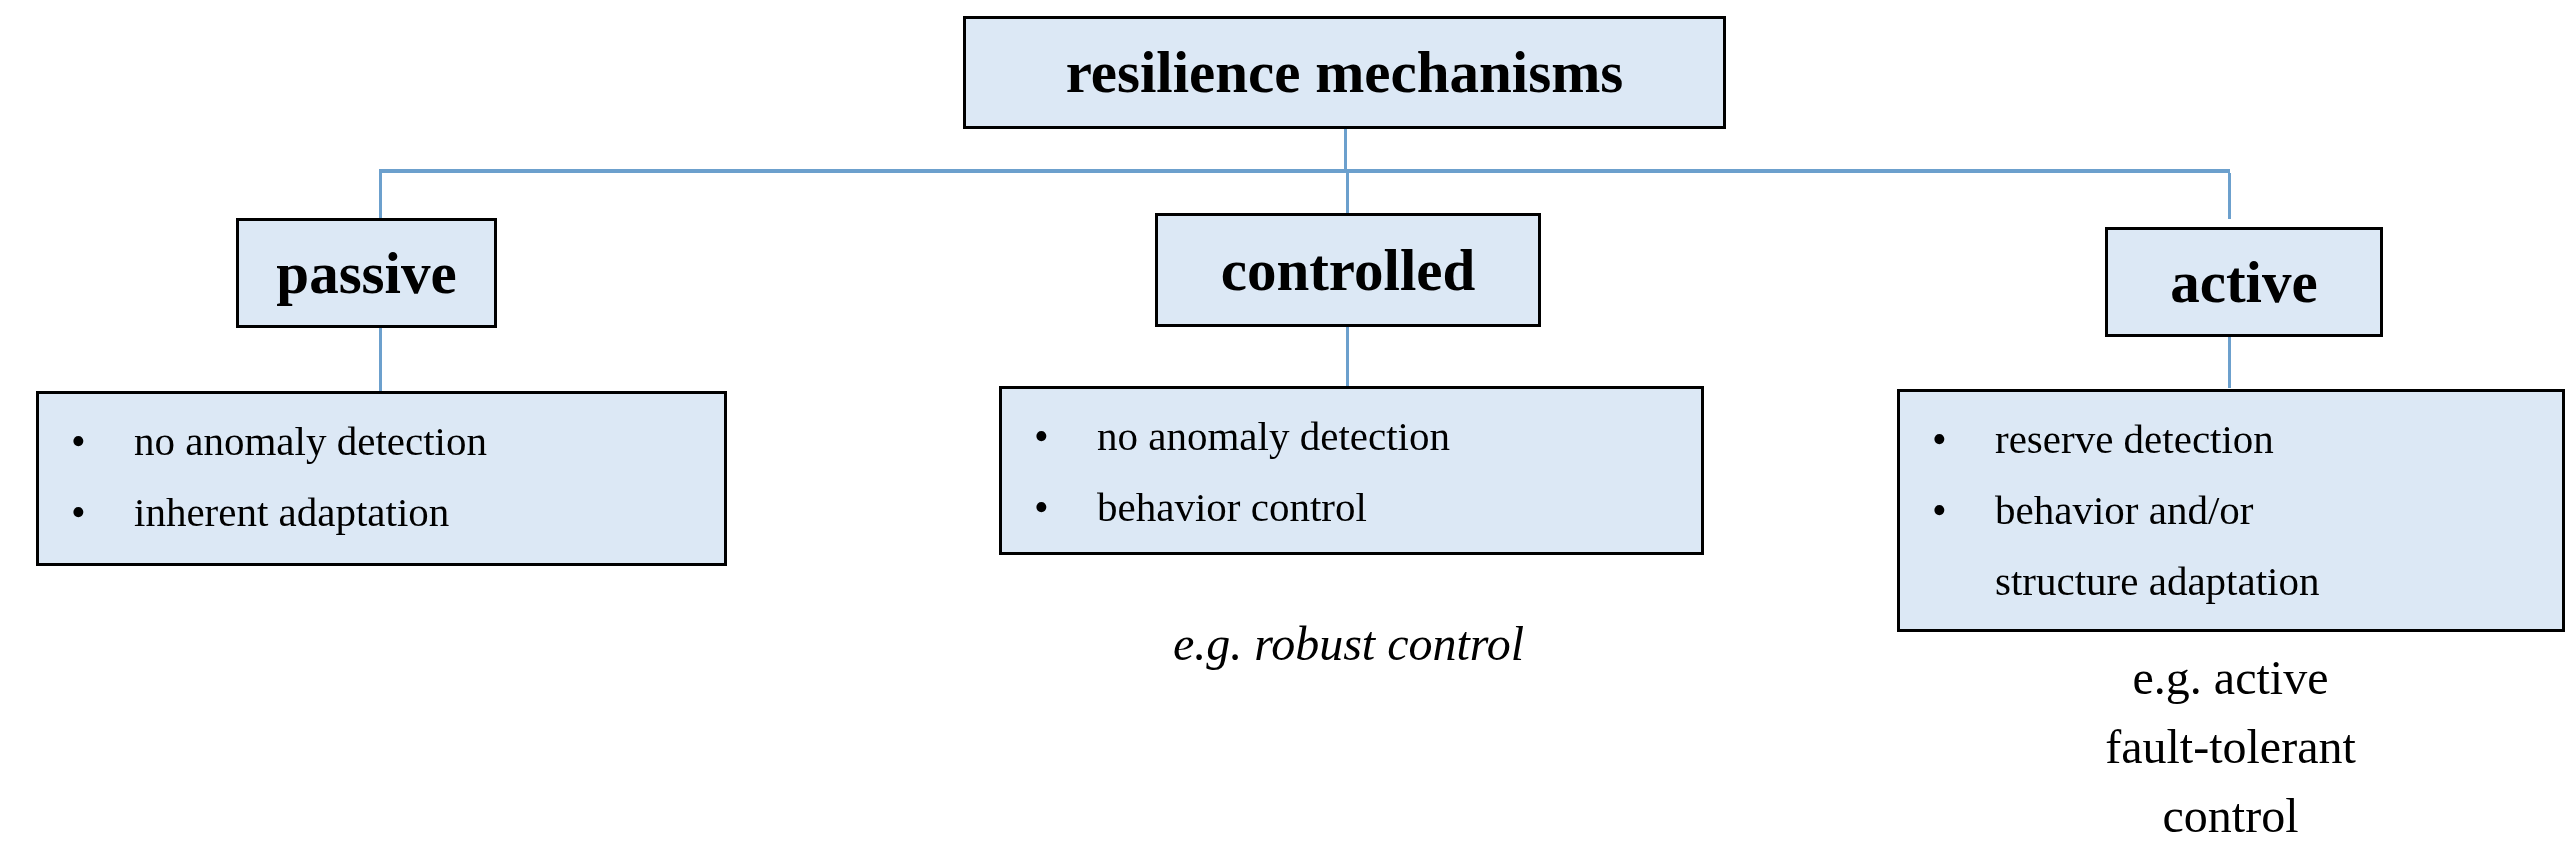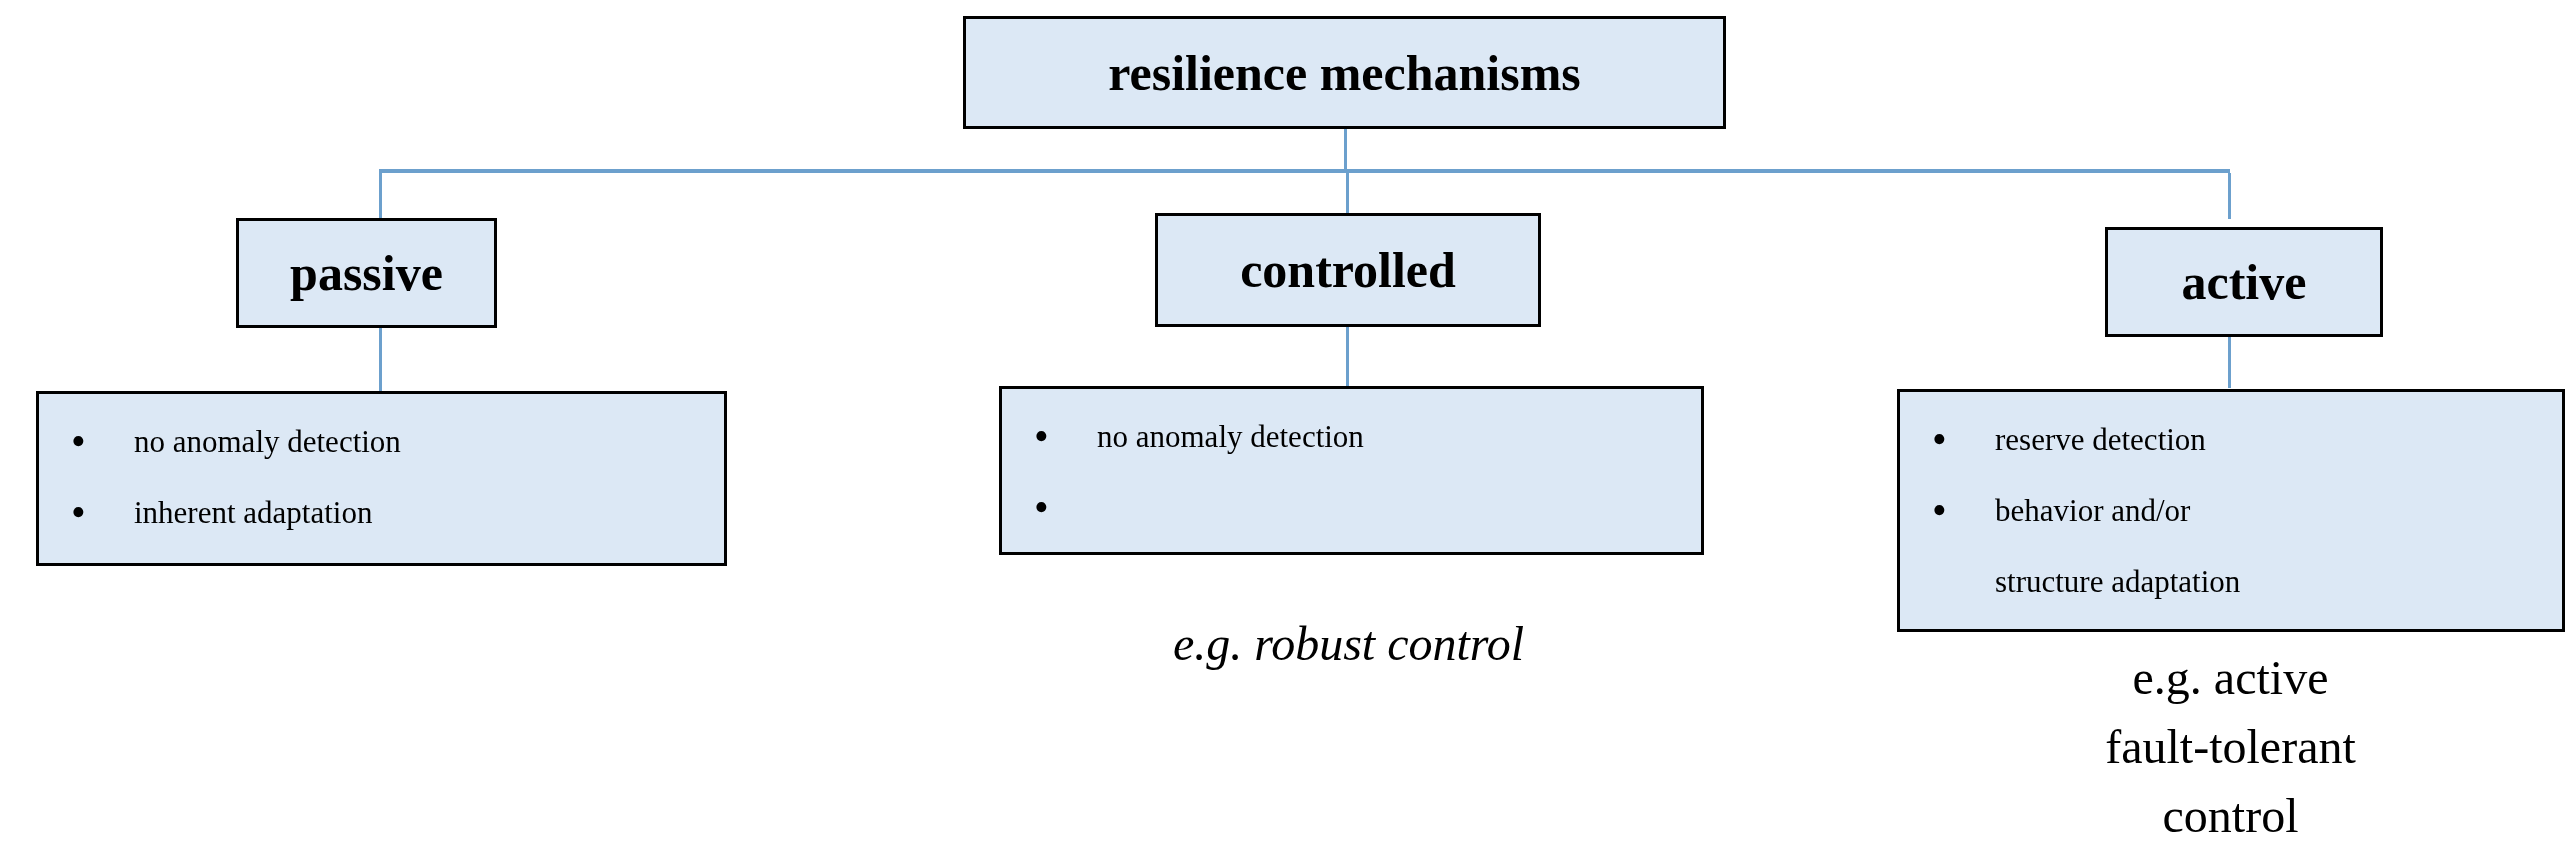--- a/index.html
+++ b/index.html
@@ -24,37 +24,37 @@
     position: absolute;
     box-sizing: border-box;
     background: var(--box-fill, #dce8f5);
     border: 3.9px solid var(--box-border, #000000);
   }
   .label-box {
     display: flex;
     align-items: center;
     justify-content: center;
     font-weight: bold;
-    font-size: 50px;
+    font-size: 59px;
     line-height: 1;
   }
   .detail-box {
     padding: 12.4px 18.5px 0 32px;
   }
   .bullet-row {
     display: flex;
     align-items: flex-start;
   }
   .bullet-glyph {
     flex: 0 0 63px;
     font-size: 42px;
     line-height: 71px;
   }
   .bullet-text {
-    font-size: 31px;
+    font-size: 41px;
     line-height: 71px;
     white-space: pre-line;
   }
   .example {
     position: absolute;
     width: 695px;
     text-align: center;
     font-size: 48px;
     line-height: 69px;
     white-space: pre-line;
@@ -95,20 +95,21 @@
   <div class="box label-box" style="left:1155px; top:213px; width:386px; height:114px;">
     <span>controlled</span>
   </div>
   <div class="box detail-box" style="left:999px; top:386px; width:705px; height:169px;">
     <div class="bullet-row">
       <span class="bullet-glyph">•</span>
       <span class="bullet-text">no anomaly detection</span>
     </div>
     <div class="bullet-row">
       <span class="bullet-glyph">•</span>
+      <span class="bullet-text">behavior control</span>
     </div>
   </div>
   <div class="example" style="left:1001px; top:609px;font-style:italic;">e.g. robust control</div>
 
   <div class="box label-box" style="left:2105px; top:227px; width:278px; height:110px;justify-content:center;">
     <span>active</span>
   </div>
   <div class="box detail-box" style="left:1897px; top:389px; width:668px; height:243px;">
     <div class="bullet-row">
       <span class="bullet-glyph">•</span>

